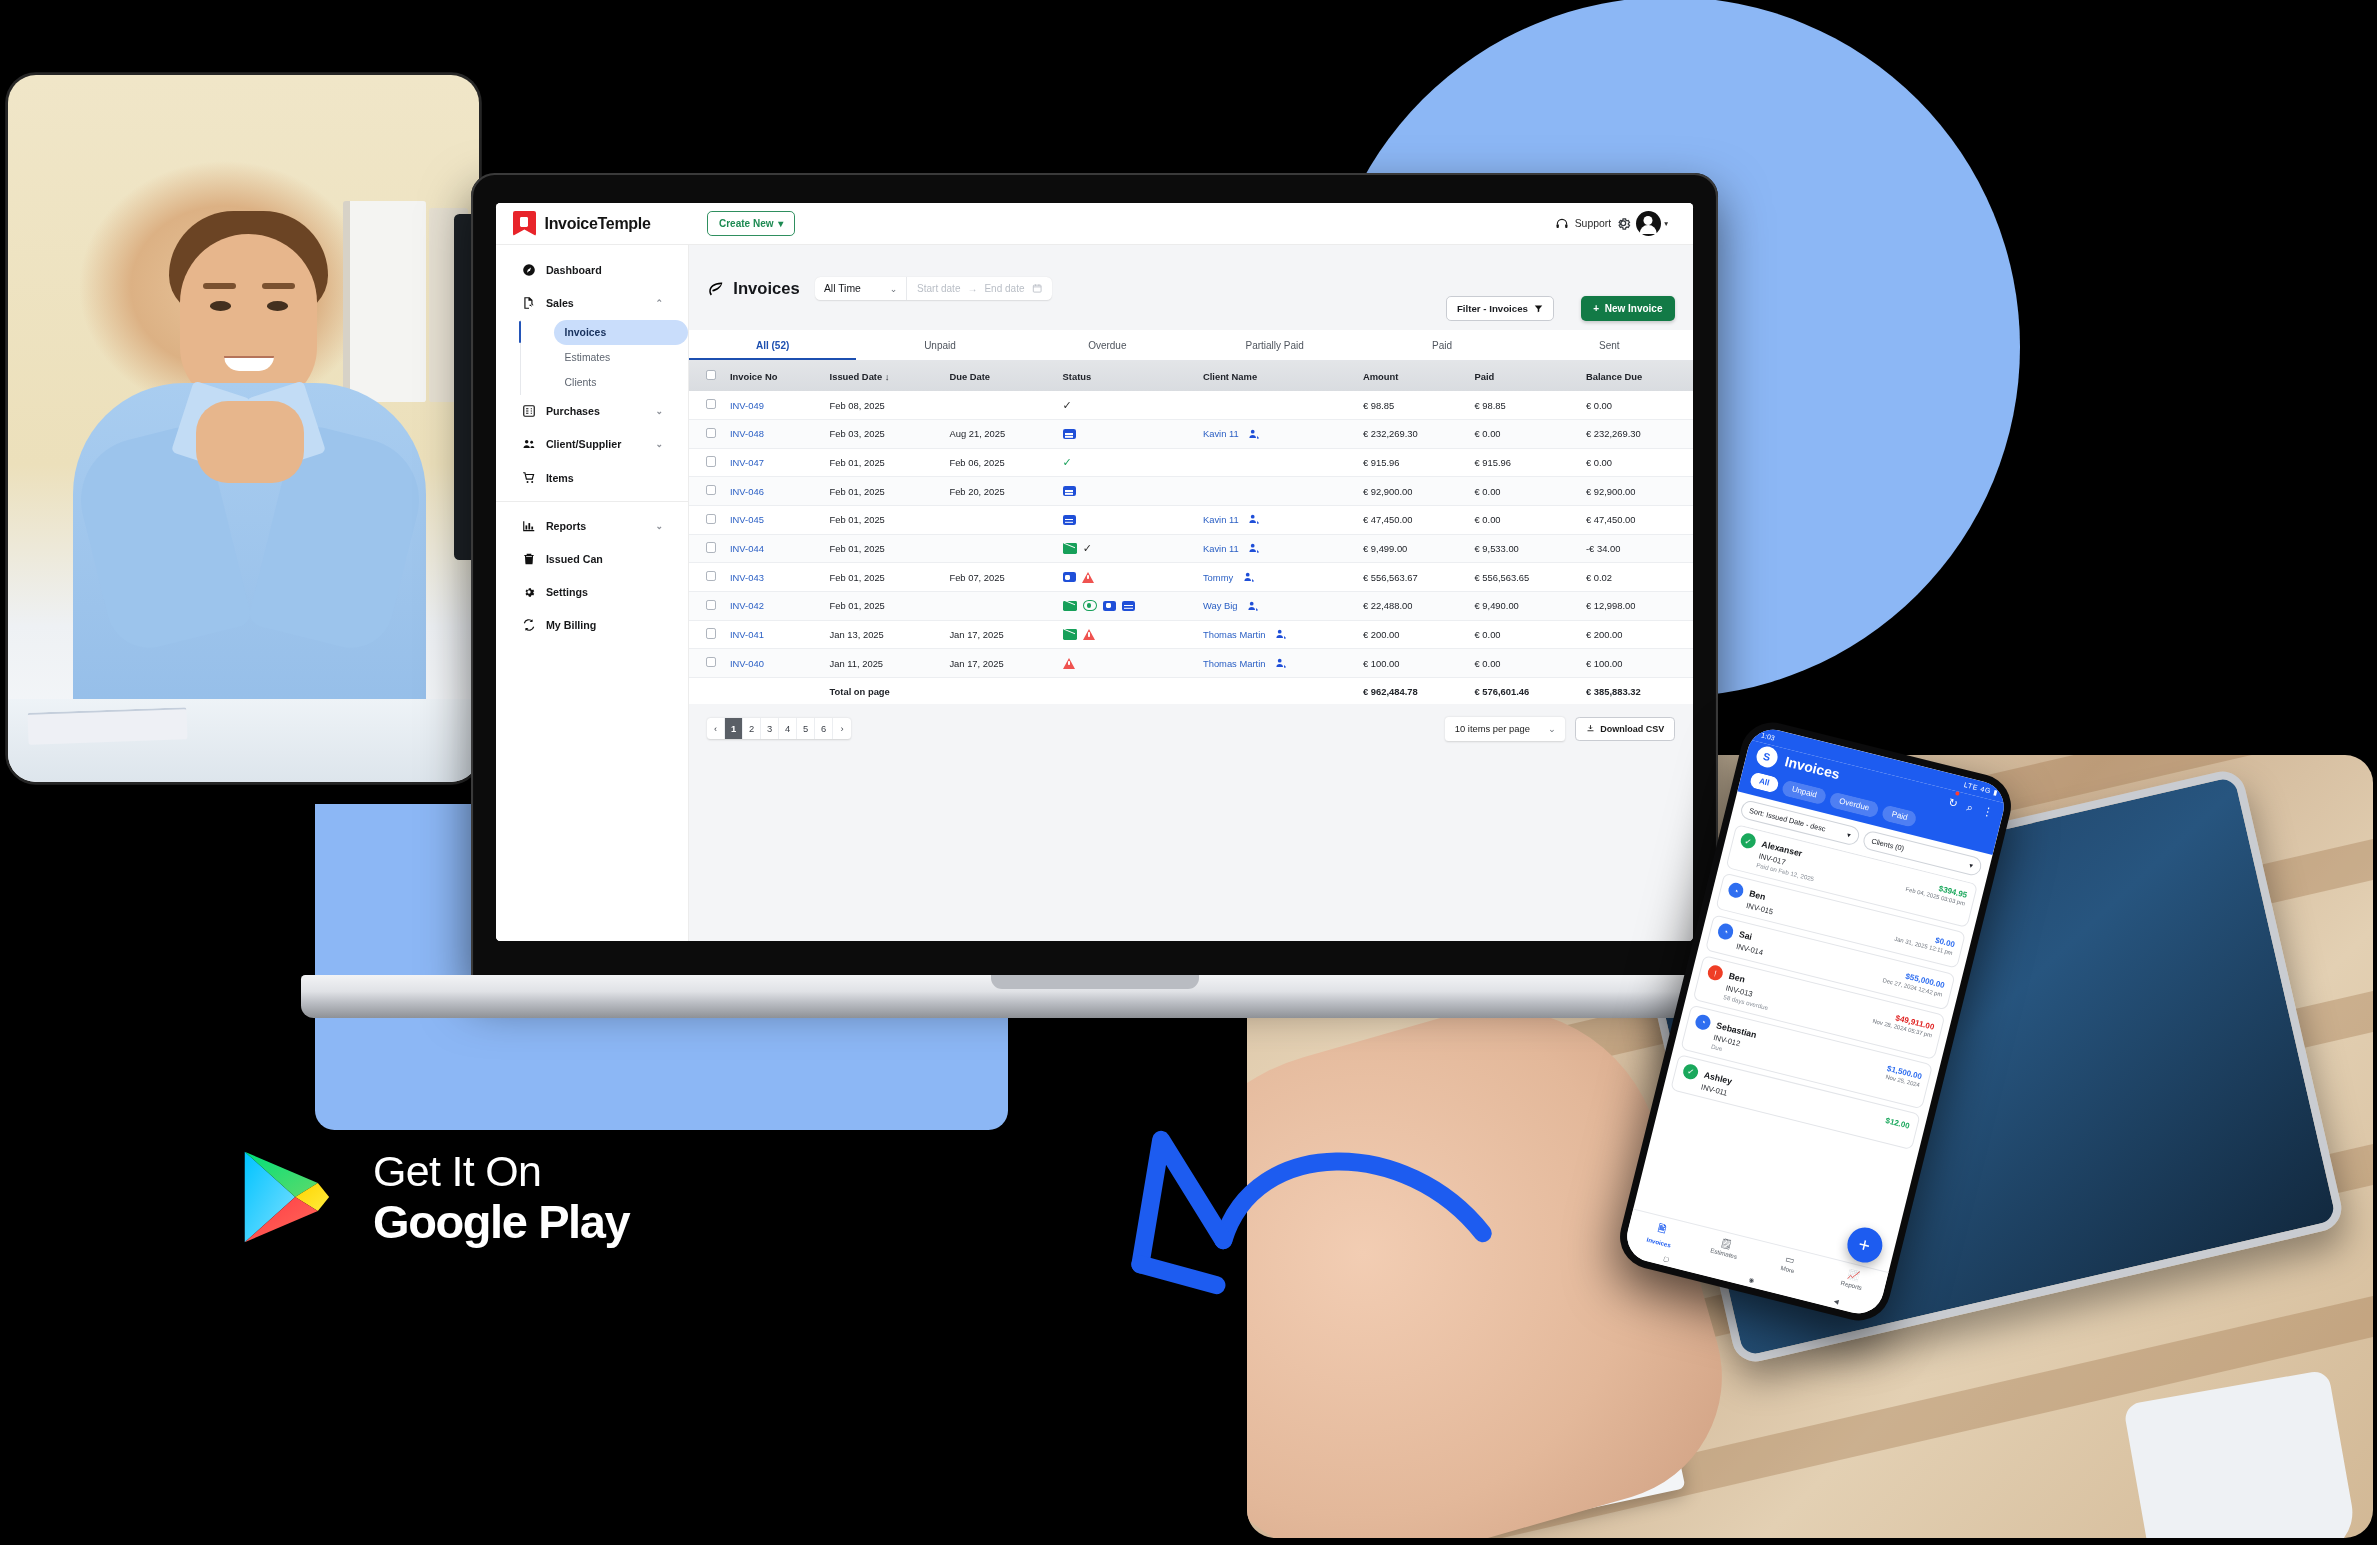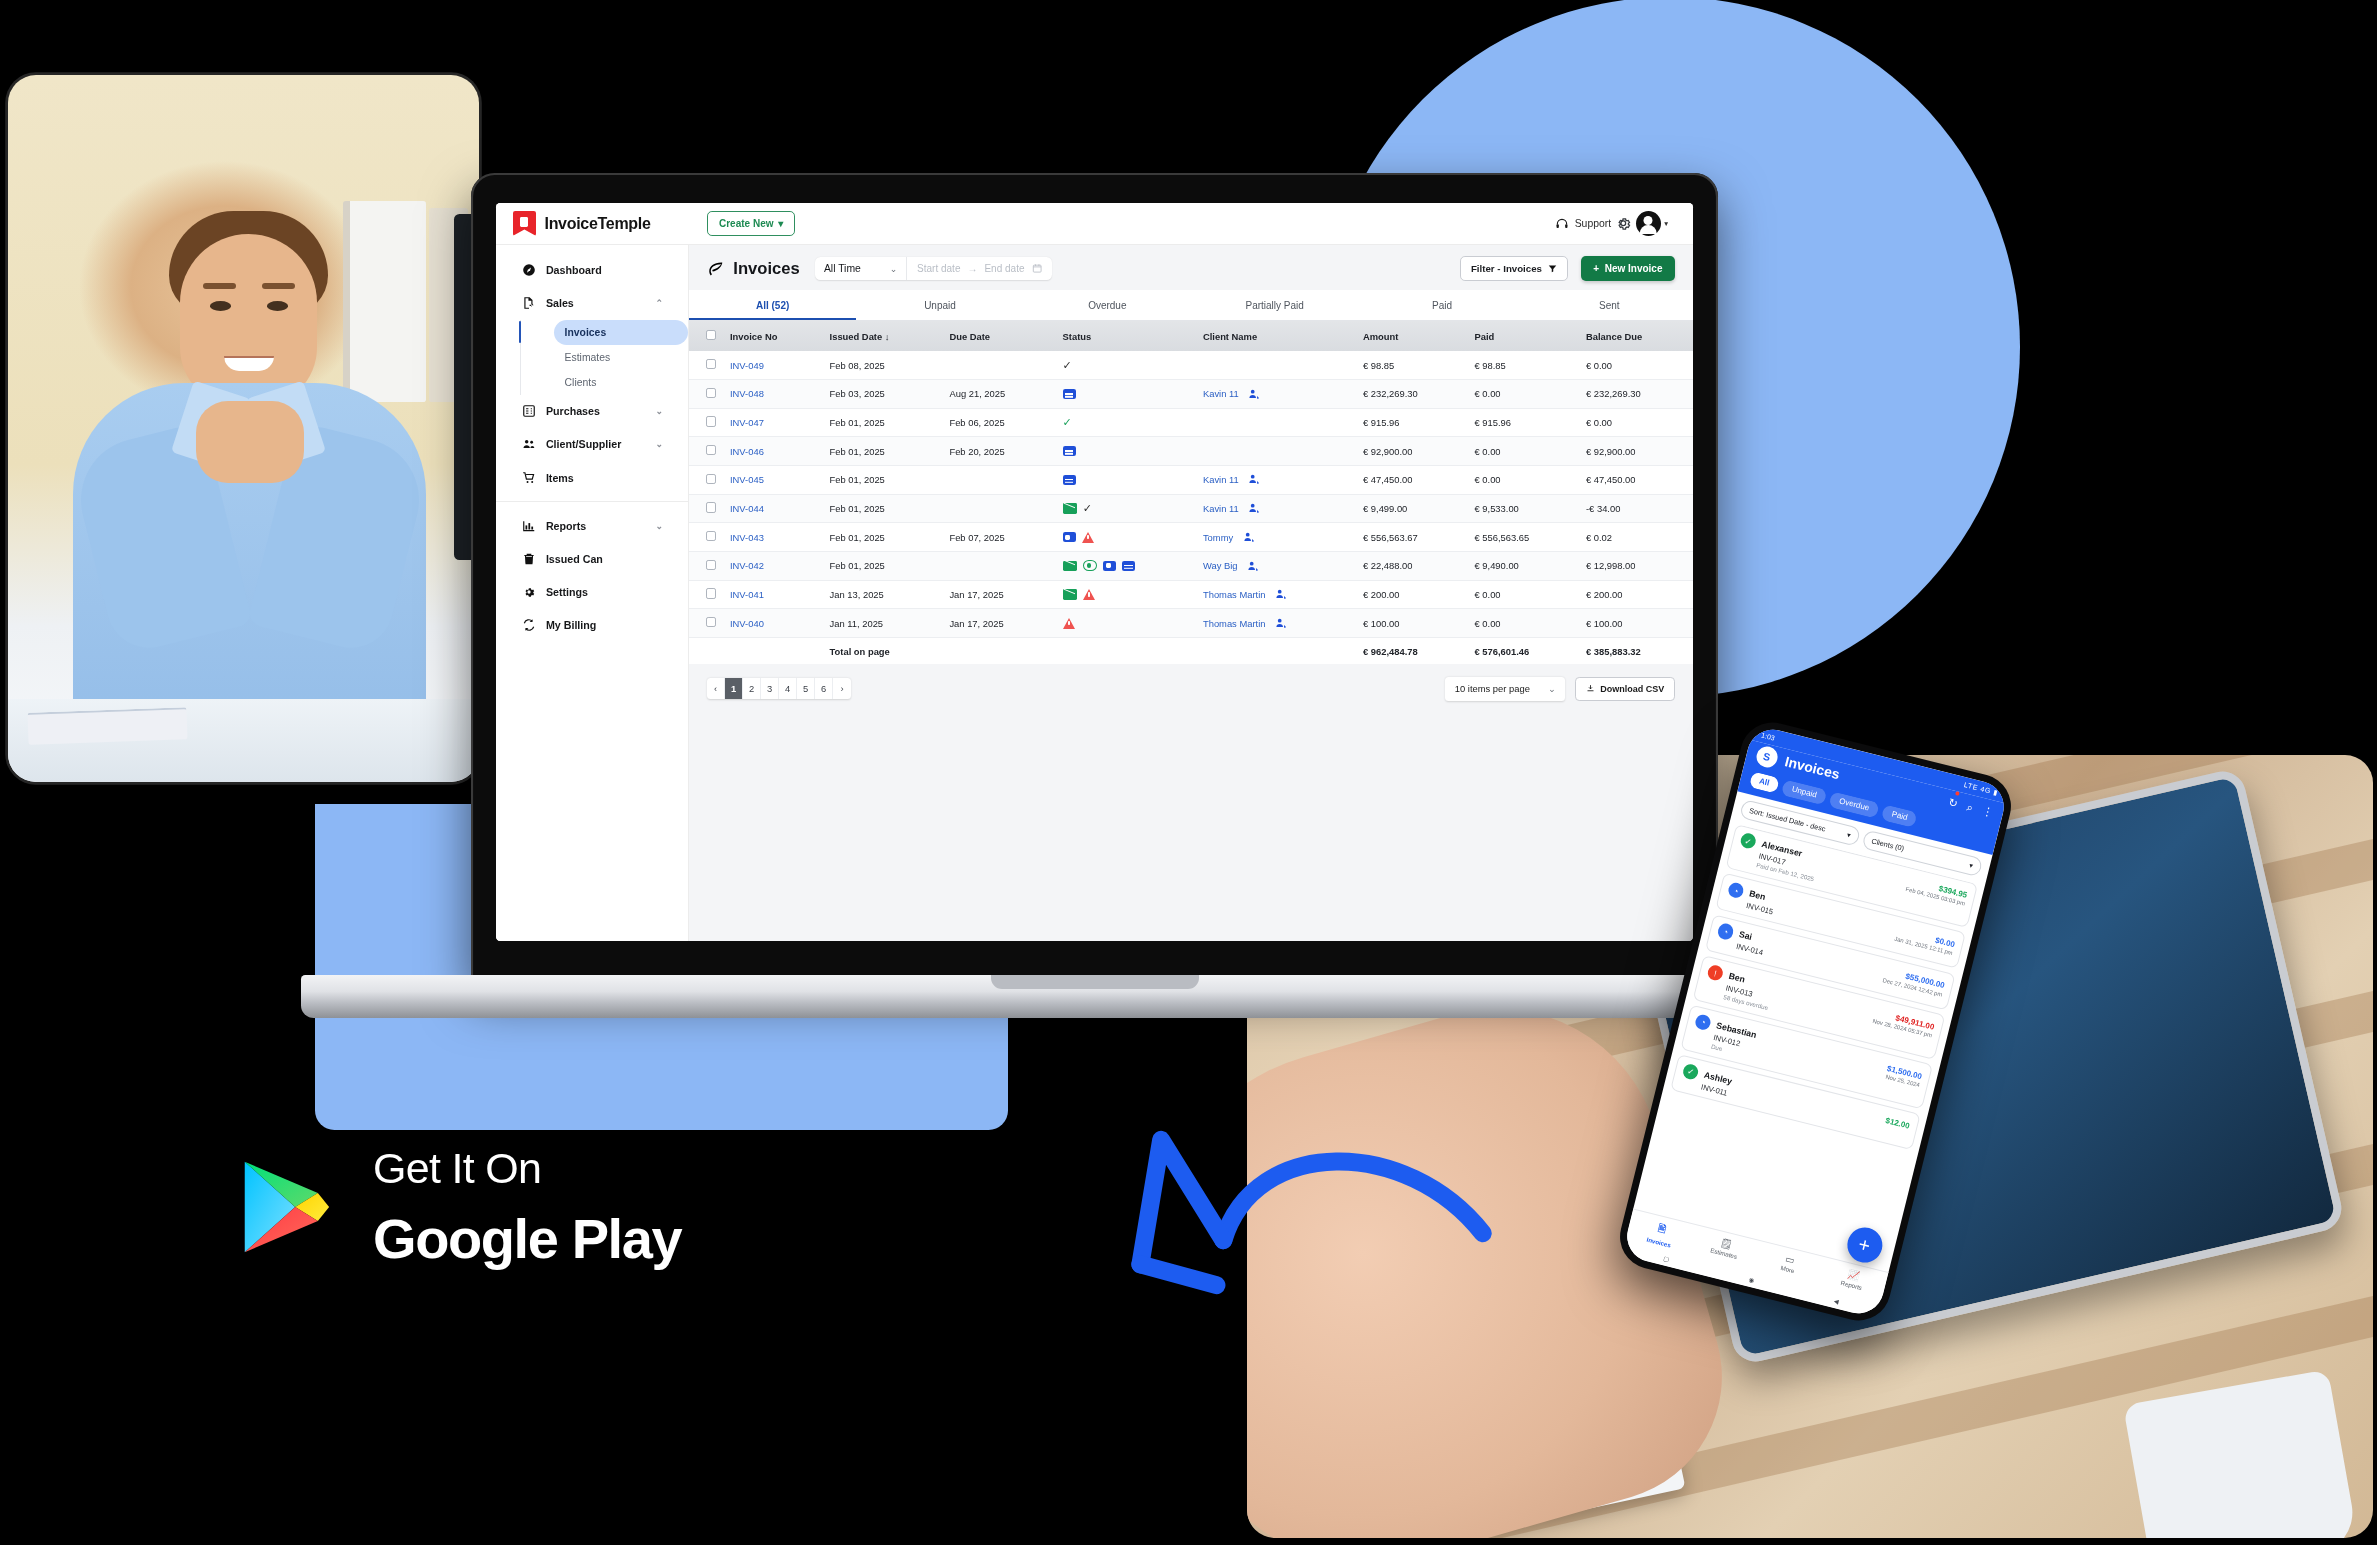--- a/index.html
+++ b/index.html
@@ -150,21 +150,21 @@
   
   .main { flex:1; background:#f4f5f7; min-width:0; display:flex; flex-direction:column;}
   .page-head { background:#f4f5f7; padding:11px 18px 8.3px 18px; display:flex; align-items:center; gap:11px; }
   .page-title { display:flex; align-items:center; gap:8.3px; font-size:16.6px; font-weight:700; color:#14161a;}
   .leaf-icon { width:18px; height:18px; }
   .range-group { display:flex; align-items:stretch; background:#fff; border-radius:5.5px; overflow:hidden;
                  box-shadow:0 0.7px 1.4px rgba(0,0,0,.10); margin-left:4.2px;}
   .range-select { display:flex; align-items:center; gap:29px; padding:6.2px 9px; font-size:10.4px;
                   border-right:0.7px solid #e7e9ec; cursor:pointer; color:#15171b;}
   .range-dates { display:flex; align-items:center; gap:7px; padding:6.2px 9.7px; font-size:10px; color:#b9bec6;}
-  .head-right { margin-left:auto; display:flex; align-items:center; gap:13px; }
+  .head-right { margin-left:auto; display:flex; align-items:center; gap:27px;margin-top:40px; }
   .filter-btn { background:#fff; border:0.7px solid #c9ccd2; border-radius:4.9px; padding:6.2px 9.7px;
                 font-size:9.7px; font-weight:600; cursor:pointer; display:flex; align-items:center; gap:6.2px; color:#1c1e22;}
   .new-invoice-btn { background:#127a46; color:#fff; border:none; border-radius:4.9px; padding:7px 12.5px;
                 font-size:10px; font-weight:700; cursor:pointer; display:flex; align-items:center; gap:5.5px;
                 box-shadow:0 1.4px 3.5px rgba(0,0,0,.18);}
 
   .tabs { display:flex; background:#fff; border-bottom:0.7px solid #e3e5e9; }
   .tab { flex:1; text-align:center; padding:10.4px 0 9px 0; font-size:10px; color:#4f555e; cursor:pointer; }
   .tab.active { color:#1c4fb0; font-weight:700; box-shadow:inset 0 -2.1px 0 #1c4fb0; }
 
@@ -262,21 +262,21 @@
   .ph-sysnav{display:flex;justify-content:space-around;align-items:center;height:15.2px;background:#fff;font-size:6.2px;color:#4a4f57;}
 
   
   #arrow-annotation { position:absolute; left:1081px; top:1088px; width:430px; height:249px; }
 
   
   #gplay { position:absolute; left:243px; top:1147px; display:flex; align-items:center; gap:43px; }
   #gplay-logo { width:87px; height:100px; }
   #gplay-text { color:#fff; line-height:1; }
   #gplay-line1 { font-size:43px; font-weight:400; letter-spacing:-0.7px; }
-  #gplay-line2 { font-size:56px; font-weight:700; letter-spacing:-1.4px; margin-top:21px; }
+  #gplay-line2 { font-size:47px; font-weight:700; letter-spacing:-1.4px; margin-top:5px; }
 </style>
 </head>
 <body>
 
 <div class="blob" id="blob-circle-top-right"></div>
 <div class="blob" id="blob-rect-left"></div>
 
 <div class="photo-card" id="photo-person">
   <div class="binder"></div>
   <div class="binder2"></div>

